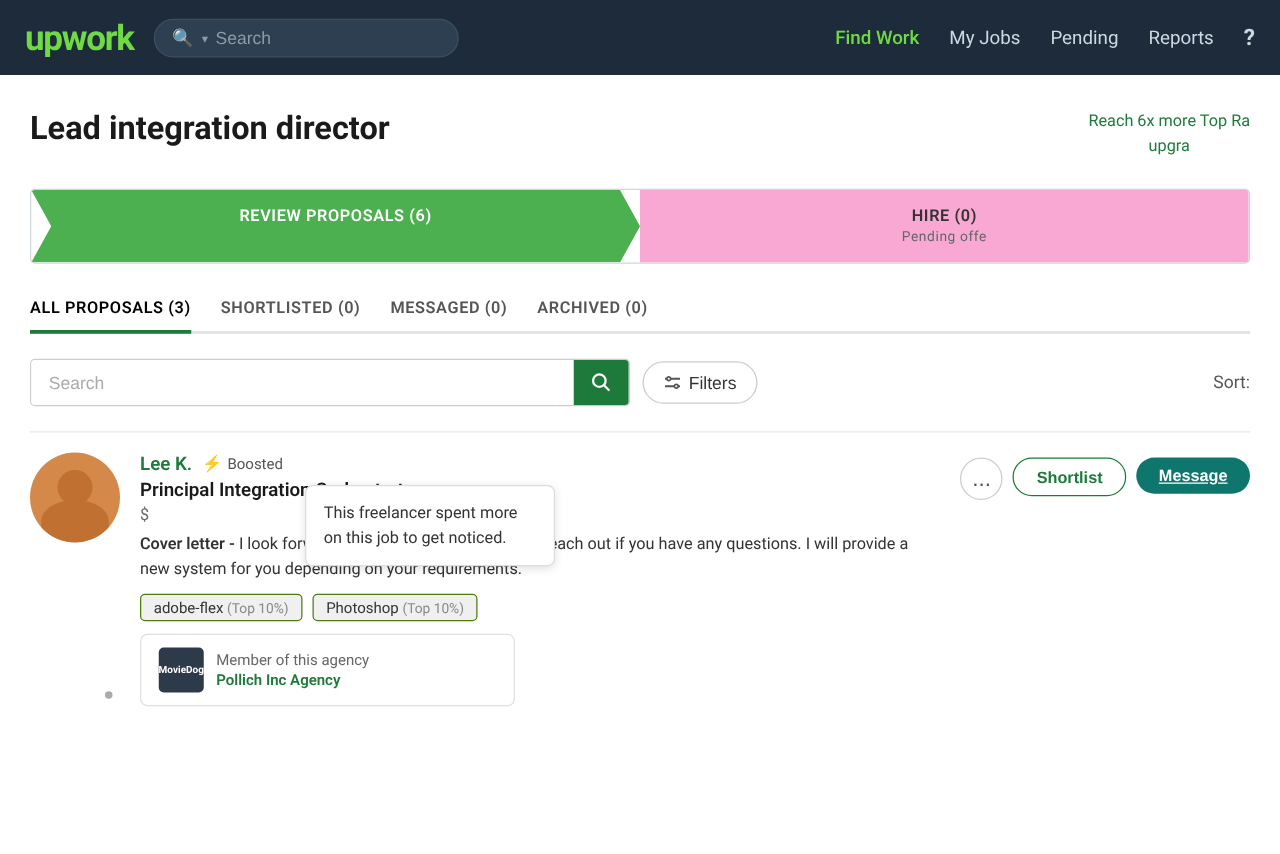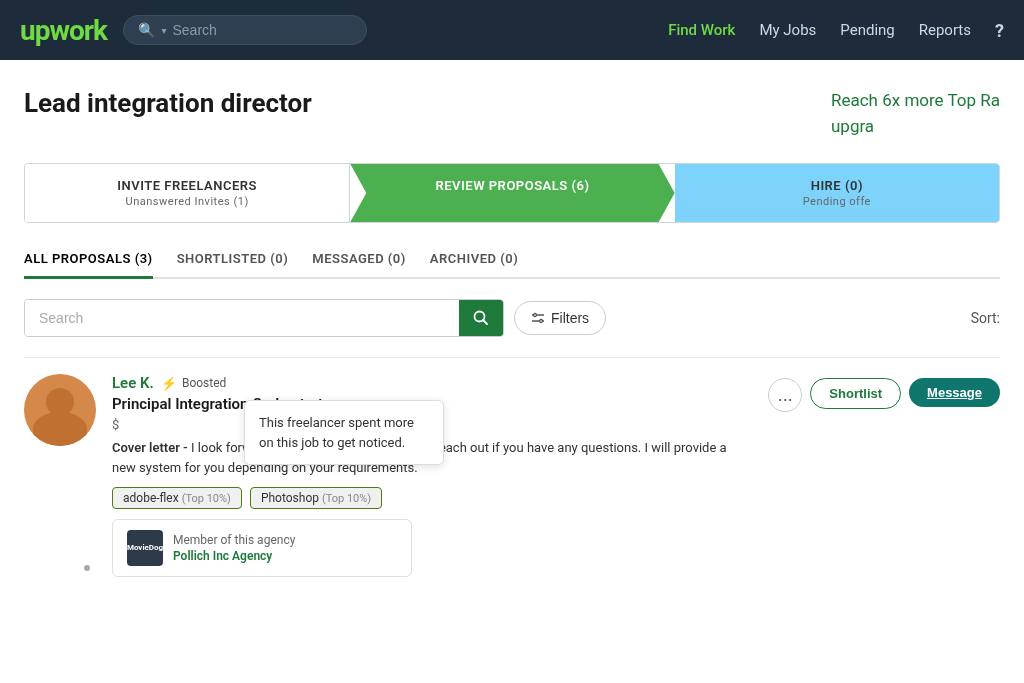--- a/index.html
+++ b/index.html
@@ -75,22 +75,22 @@
       align-items: flex-start;
       margin-bottom: 24px;
     }
     .page-title {
       font-size: 26px;
       font-weight: 700;
       color: #1a1a1a;
     }
     .upgrade-text {
       color: #1d7a3a;
-      font-size: 17px;
-      text-align: left;
+      font-size: 13px;
+      text-align: center;
       line-height: 1.5;
     }
 
     
     .stepper {
       display: flex;
       border: 1px solid #d0d5db;
       border-radius: 4px;
       overflow: hidden;
       margin-bottom: 28px;
@@ -122,21 +122,21 @@
       background: white;
       color: #333;
       border-right: 1px solid #d0d5db;
     }
     .step-active {
       background: #4caf50;
       color: white;
       clip-path: polygon(0 0, calc(100% - 16px) 0, 100% 50%, calc(100% - 16px) 100%, 0 100%, 16px 50%);
     }
     .step-hire {
-      background: #7dd3fc;
+      background: #f9a8d4;
       color: #333;
     }
 
     
     .tabs {
       display: flex;
       gap: 24px;
       border-bottom: 2px solid #e0e0e0;
       margin-bottom: 20px;
     }
@@ -438,24 +438,20 @@
 <div class="page-content">
   <div class="page-header">
     <h1 class="page-title">Lead integration director</h1>
     <div class="upgrade-text">
       <div>Reach 6x more Top Ra</div>
       <div>upgra</div>
     </div>
   </div>
 
   <div class="stepper">
-    <div class="step step-invite">
-      <div>INVITE FREELANCERS</div>
-      <div class="step-sub">Unanswered Invites (1)</div>
-    </div>
     <div class="step step-active">
       <span>REVIEW PROPOSALS (6)</span>
     </div>
     <div class="step step-hire">
       <div>HIRE (0)</div>
       <div class="step-sub">Pending offe</div>
     </div>
   </div>
 
   <div class="tabs">

